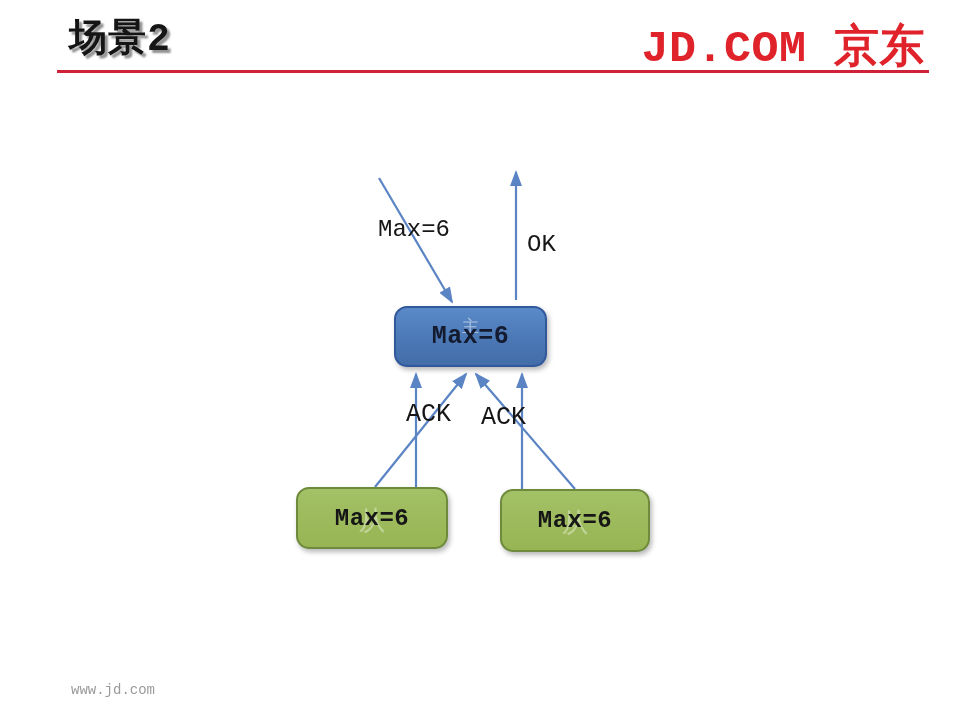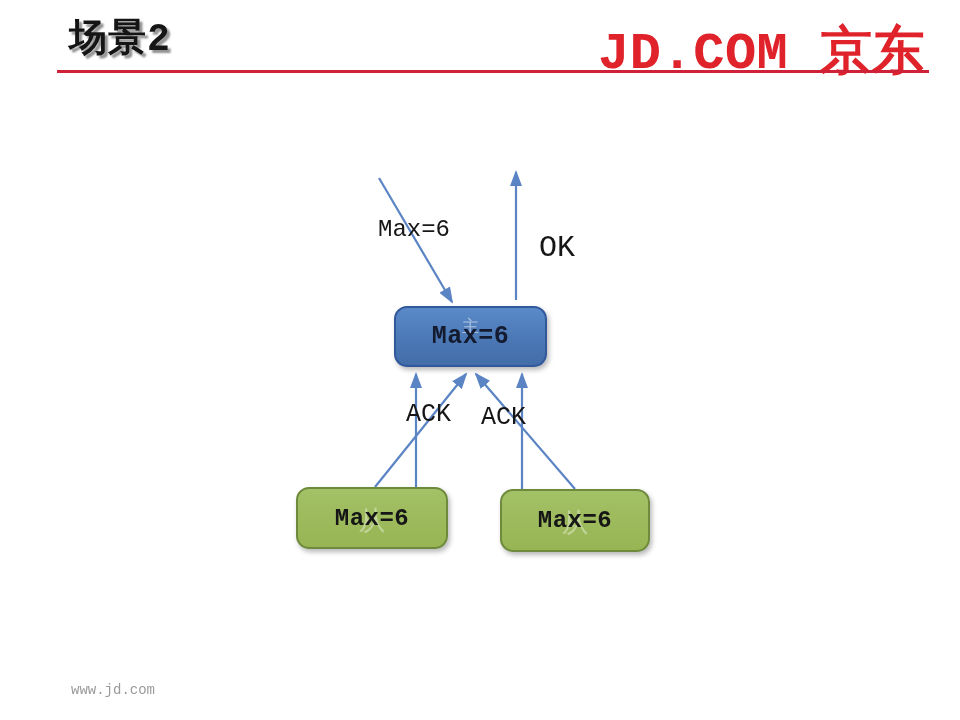--- a/index.html
+++ b/index.html
@@ -21,21 +21,21 @@
     font-size: 38px;
     font-weight: bold;
     color: #151515;
     text-shadow: 3px 3px 2px rgba(110,110,110,0.75);
     letter-spacing: 1px;
   }
   .logo {
     position: absolute;
     right: 47px;
     top: 16px;
-    font-size: 52px;
+    font-size: 45px;
     font-weight: bold;
     color: var(--logo-red, #e0232b);
     letter-spacing: 0.5px;
     white-space: nowrap;
   }
   .red-rule {
     position: absolute;
     left: 45px;
     top: 70px;
     width: 872px;
@@ -113,21 +113,21 @@
   .node-slave-left .ghost-char, .node-slave-right .ghost-char {
     top: 14px; font-size: 27px; opacity: 0.38;
   }
 
   .edge-label {
     position: absolute;
     color: #161616;
     white-space: nowrap;
   }
   .label-request { left: 366px; top: 216px; font-size: 24px; }
-  .label-ok      { left: 527px; top: 231px; font-size: 30px; }
+  .label-ok      { left: 515px; top: 231px; font-size: 24px; }
   .label-ack-left  { left: 394px; top: 400px; font-size: 25px; }
   .label-ack-right { left: 469px; top: 403px; font-size: 25px; }
 </style>
 </head>
 <body>
 
 <div class="slide">
 
   <div class="slide-title">场景2</div>
   <div class="logo">JD.COM 京东</div>

